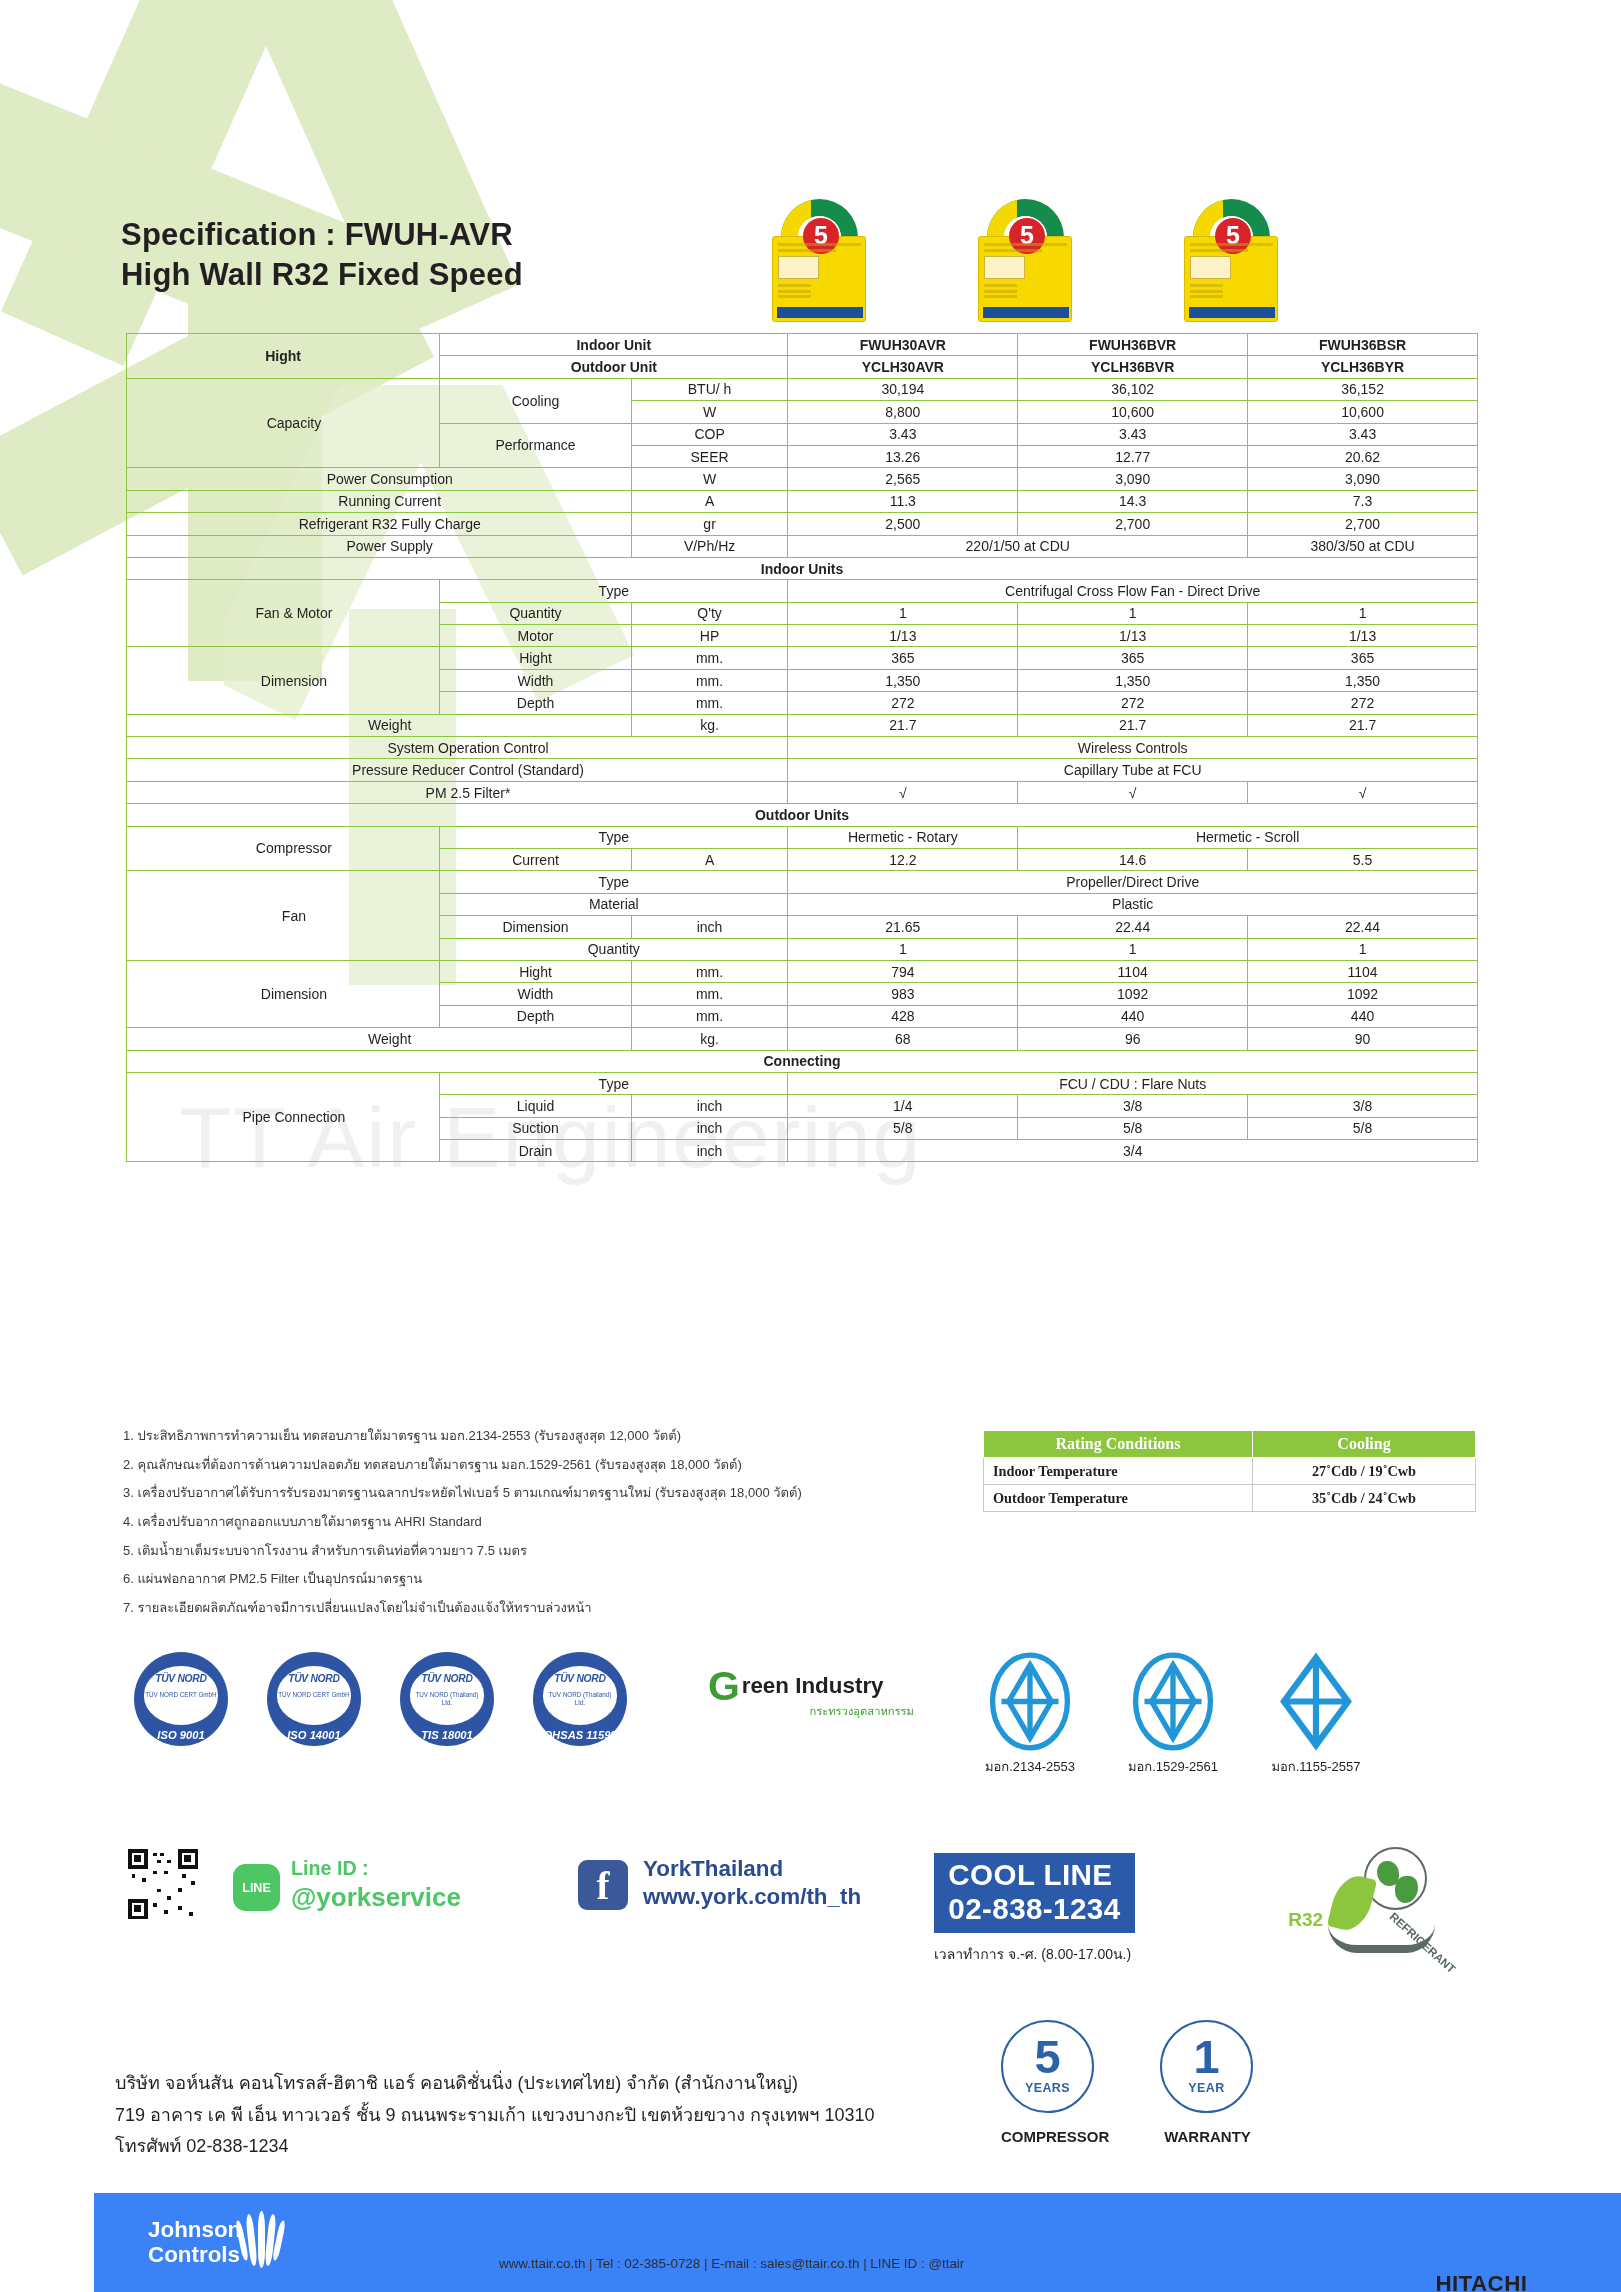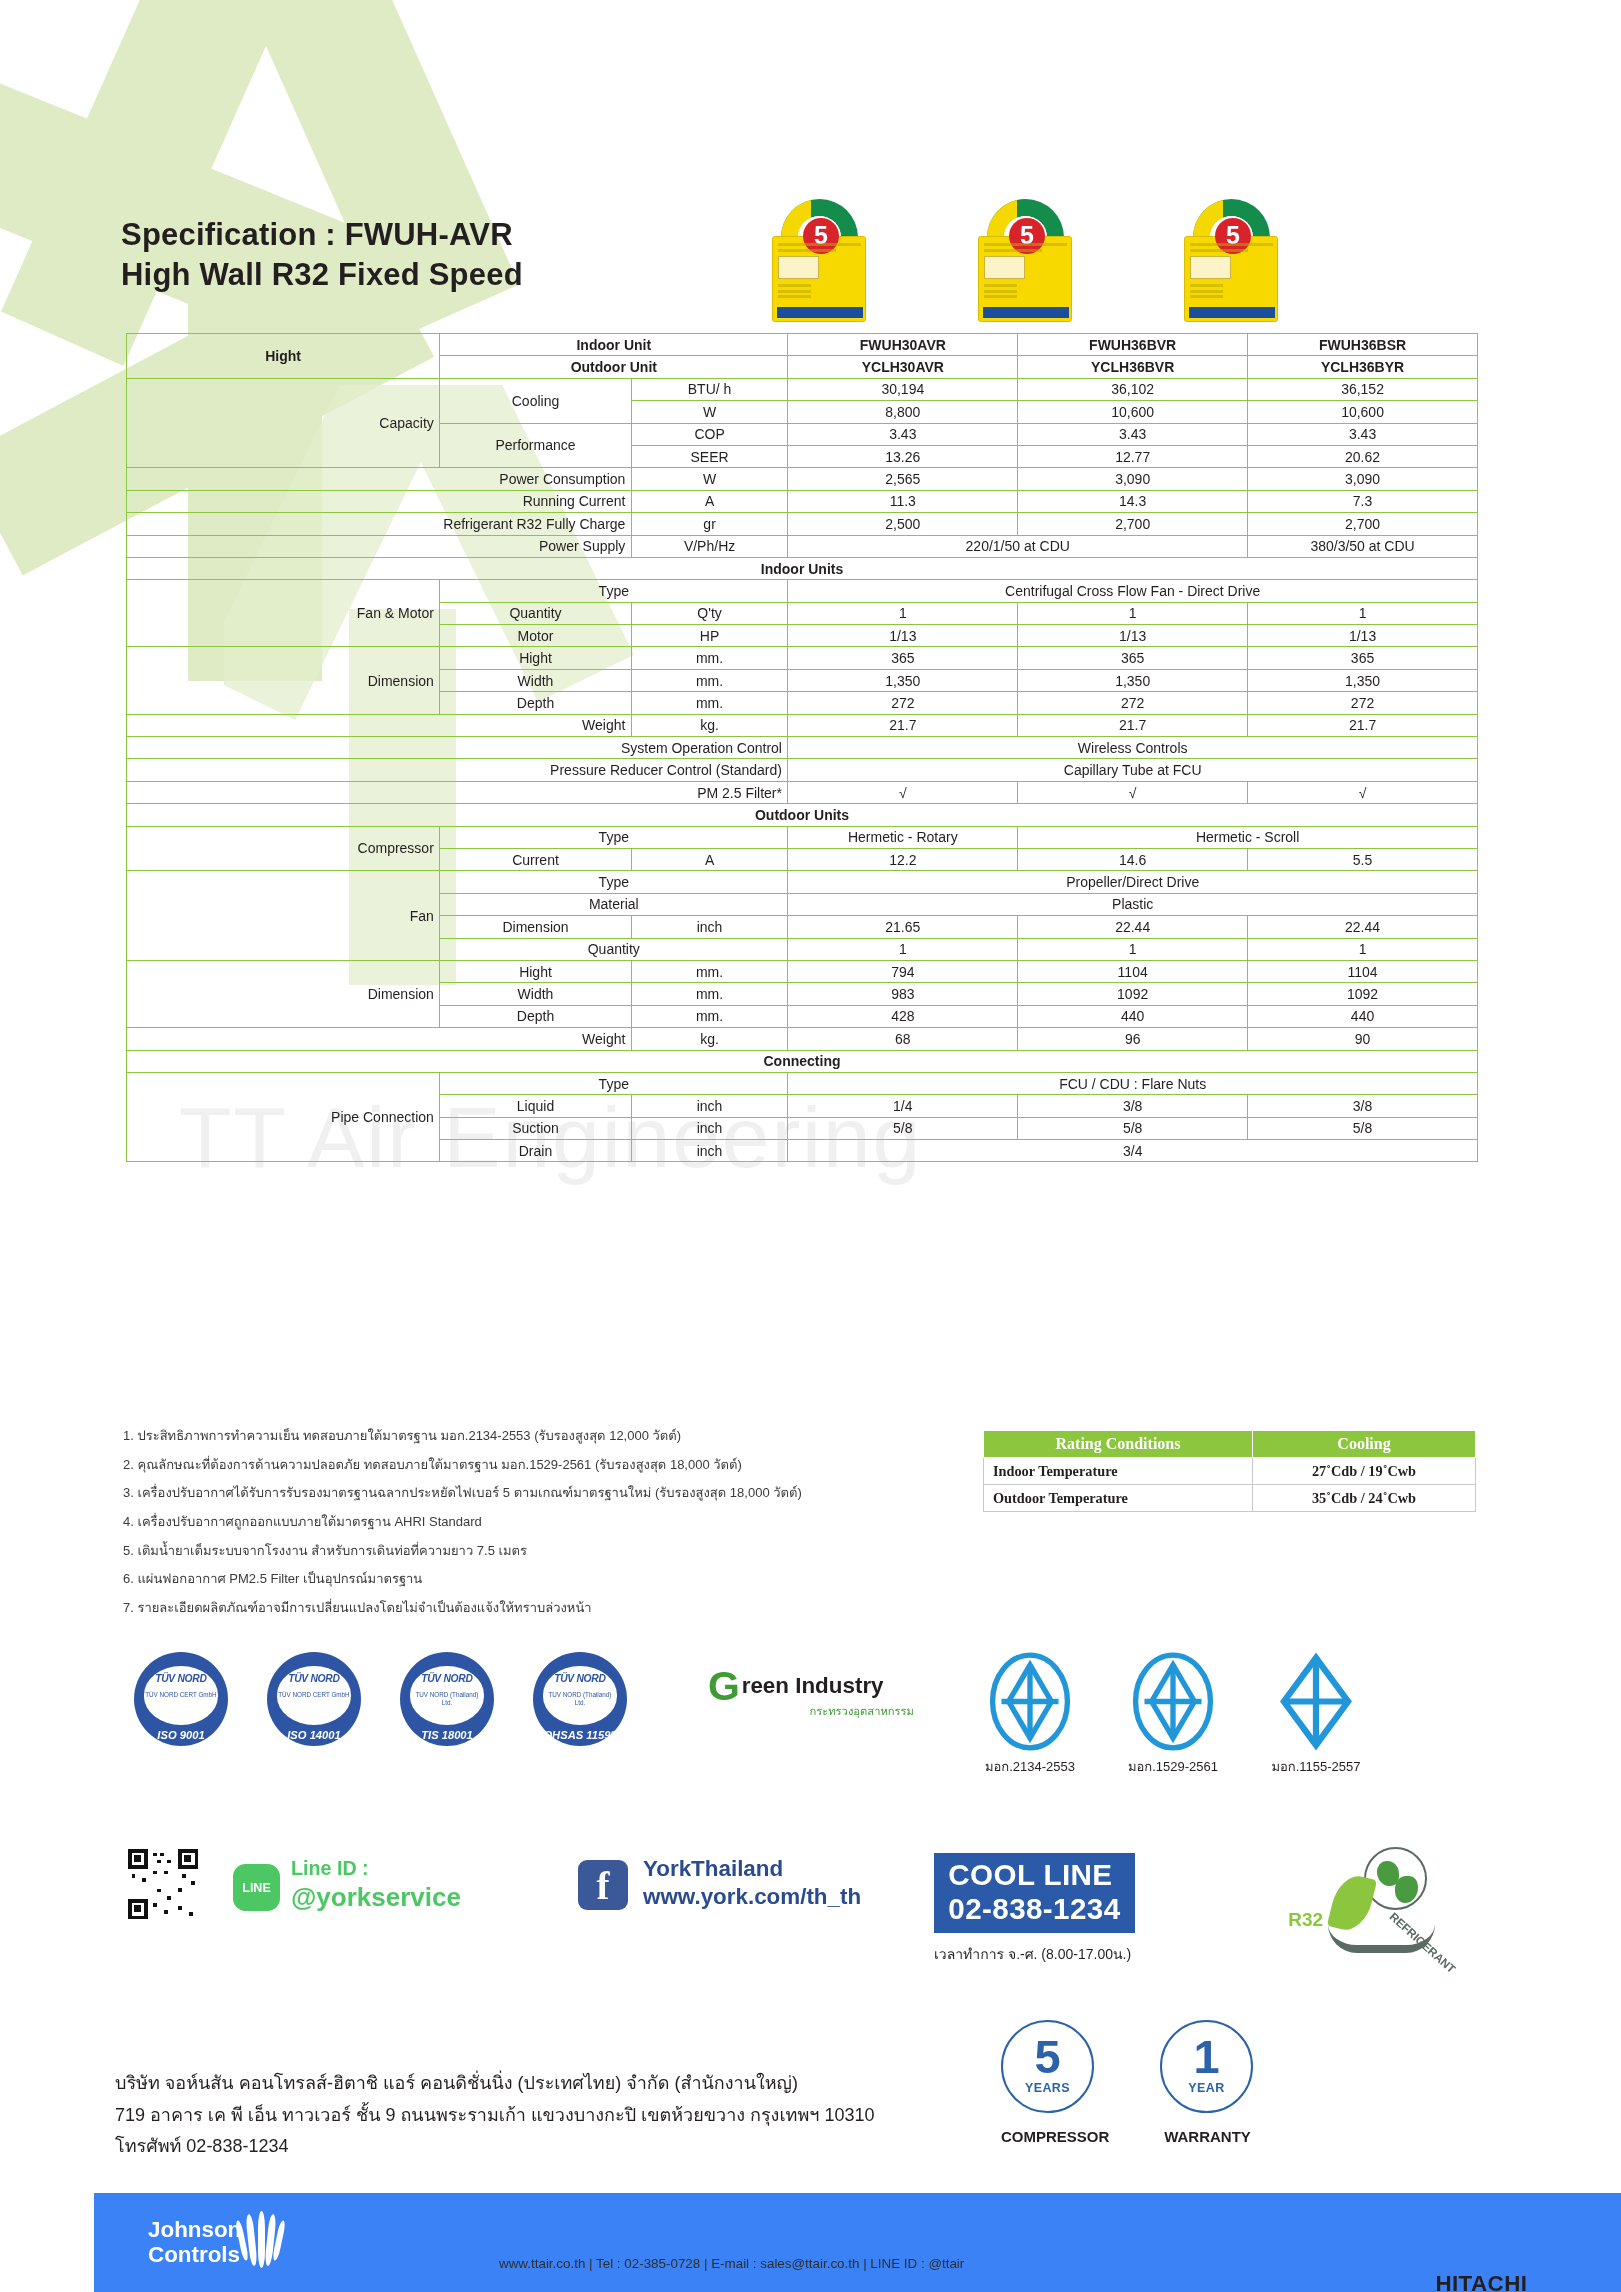--- a/index.html
+++ b/index.html
@@ -77,21 +77,21 @@
   .elabel .ln.xs { width:40%; }
   .elabel .box { background:#fdf3c9; border:0.9px solid #cdb43f; height:23px; width:41px; margin:4.5px 0 5.4px; }
   .elabel .url { position:absolute; left:3.6px; bottom:3.6px; width:86px; height:10.7px; background:#1b4f9c; }
 
   
   table.spec { position:absolute; left:126px; top:333px; width:1352px; border-collapse:collapse; }
   table.spec td {
     border:0.9px solid #8cc63f; padding:0 5.4px; height:22.4px;
     font-size:14px; text-align:center; color:#231f20; background:transparent;
   }
-  table.spec td.lbl { text-align:right; padding-left:27px; }
+  table.spec td.lbl { text-align:center; padding-left:27px; }
   td.hdr { background:#8cc63f; color:#fff; font-weight:bold; border-color:#8cc63f; }
   td.sect { background:#8cc63f; color:#fff; font-weight:bold; text-align:left; padding-left:38px; height:28px; font-size:15px; }
   .chk { font-size:18px; }
 
   
   .notes { position:absolute; left:123px; top:1429px; width:824px; }
   .notes div { font-size:13px; line-height:1.0; margin-bottom:15.7px; color:#3b3b3b; }
 
   
   table.rating { position:absolute; left:983px; top:1430px; width:493px; border-collapse:collapse; }

